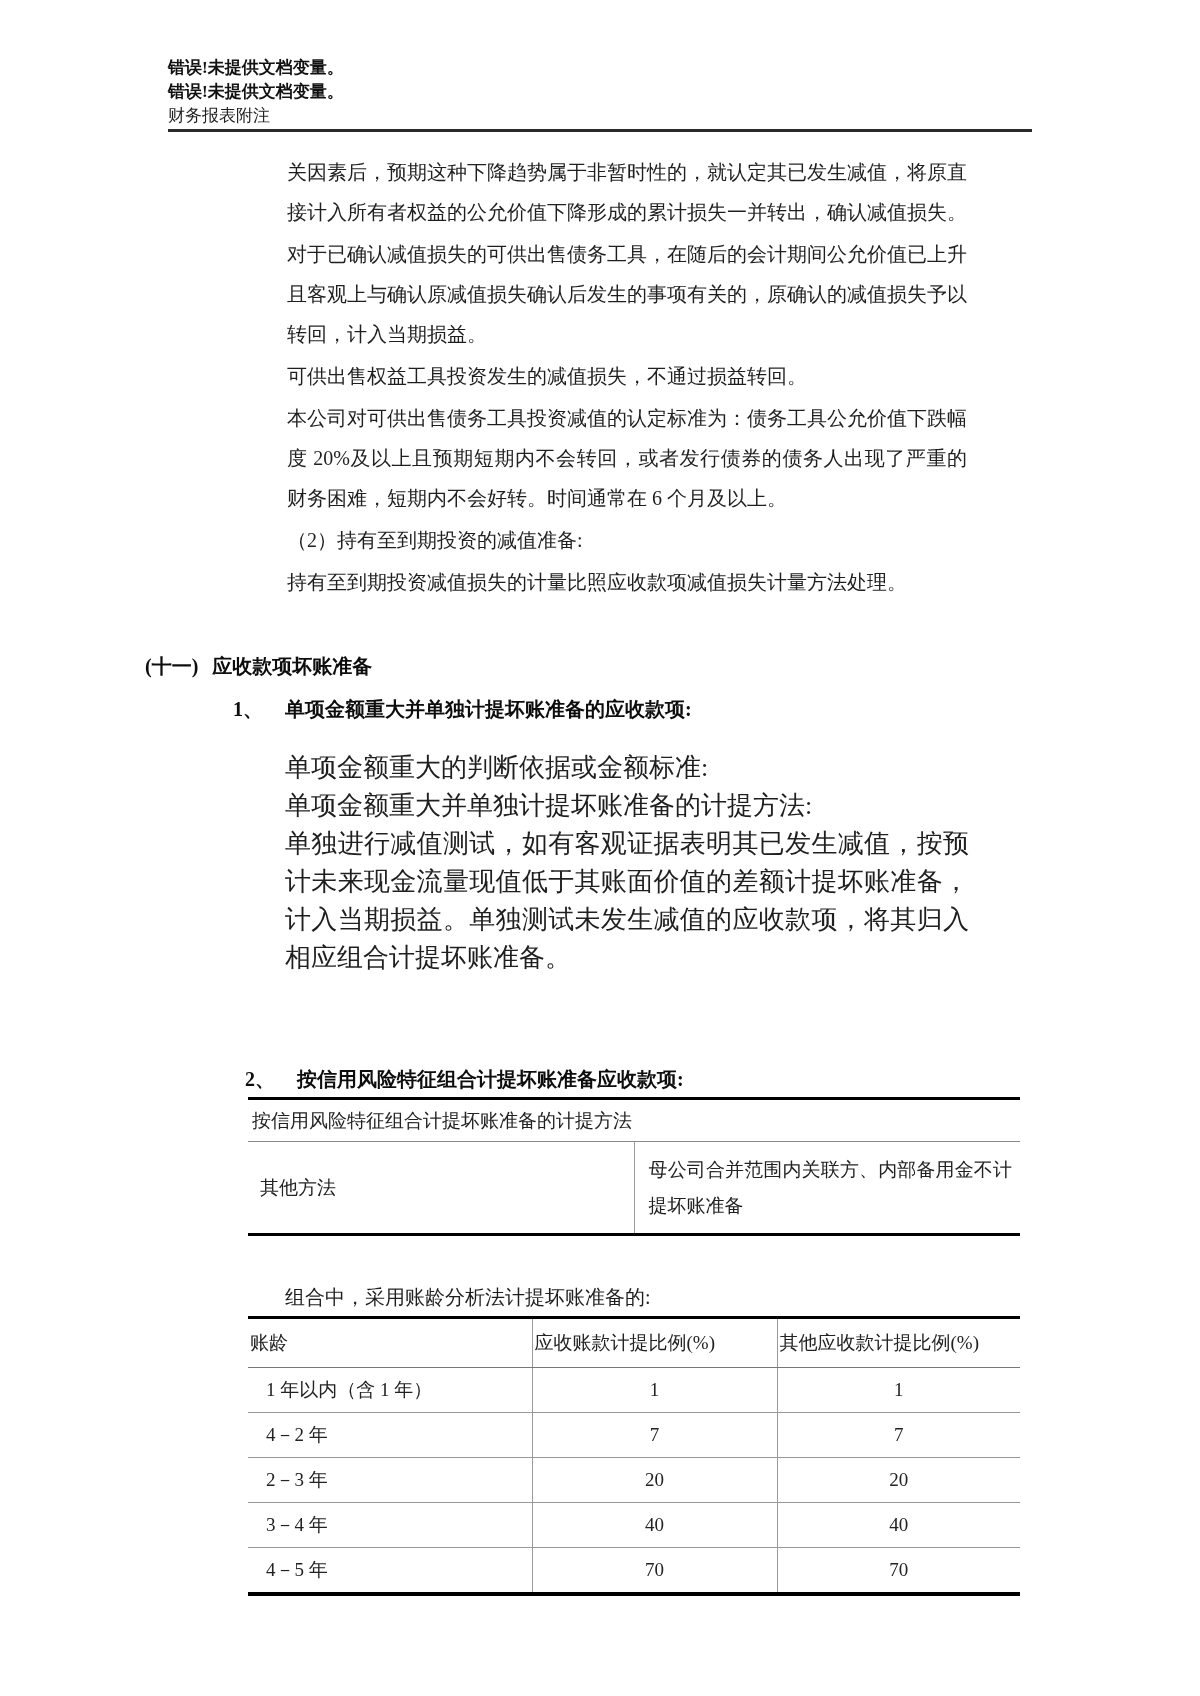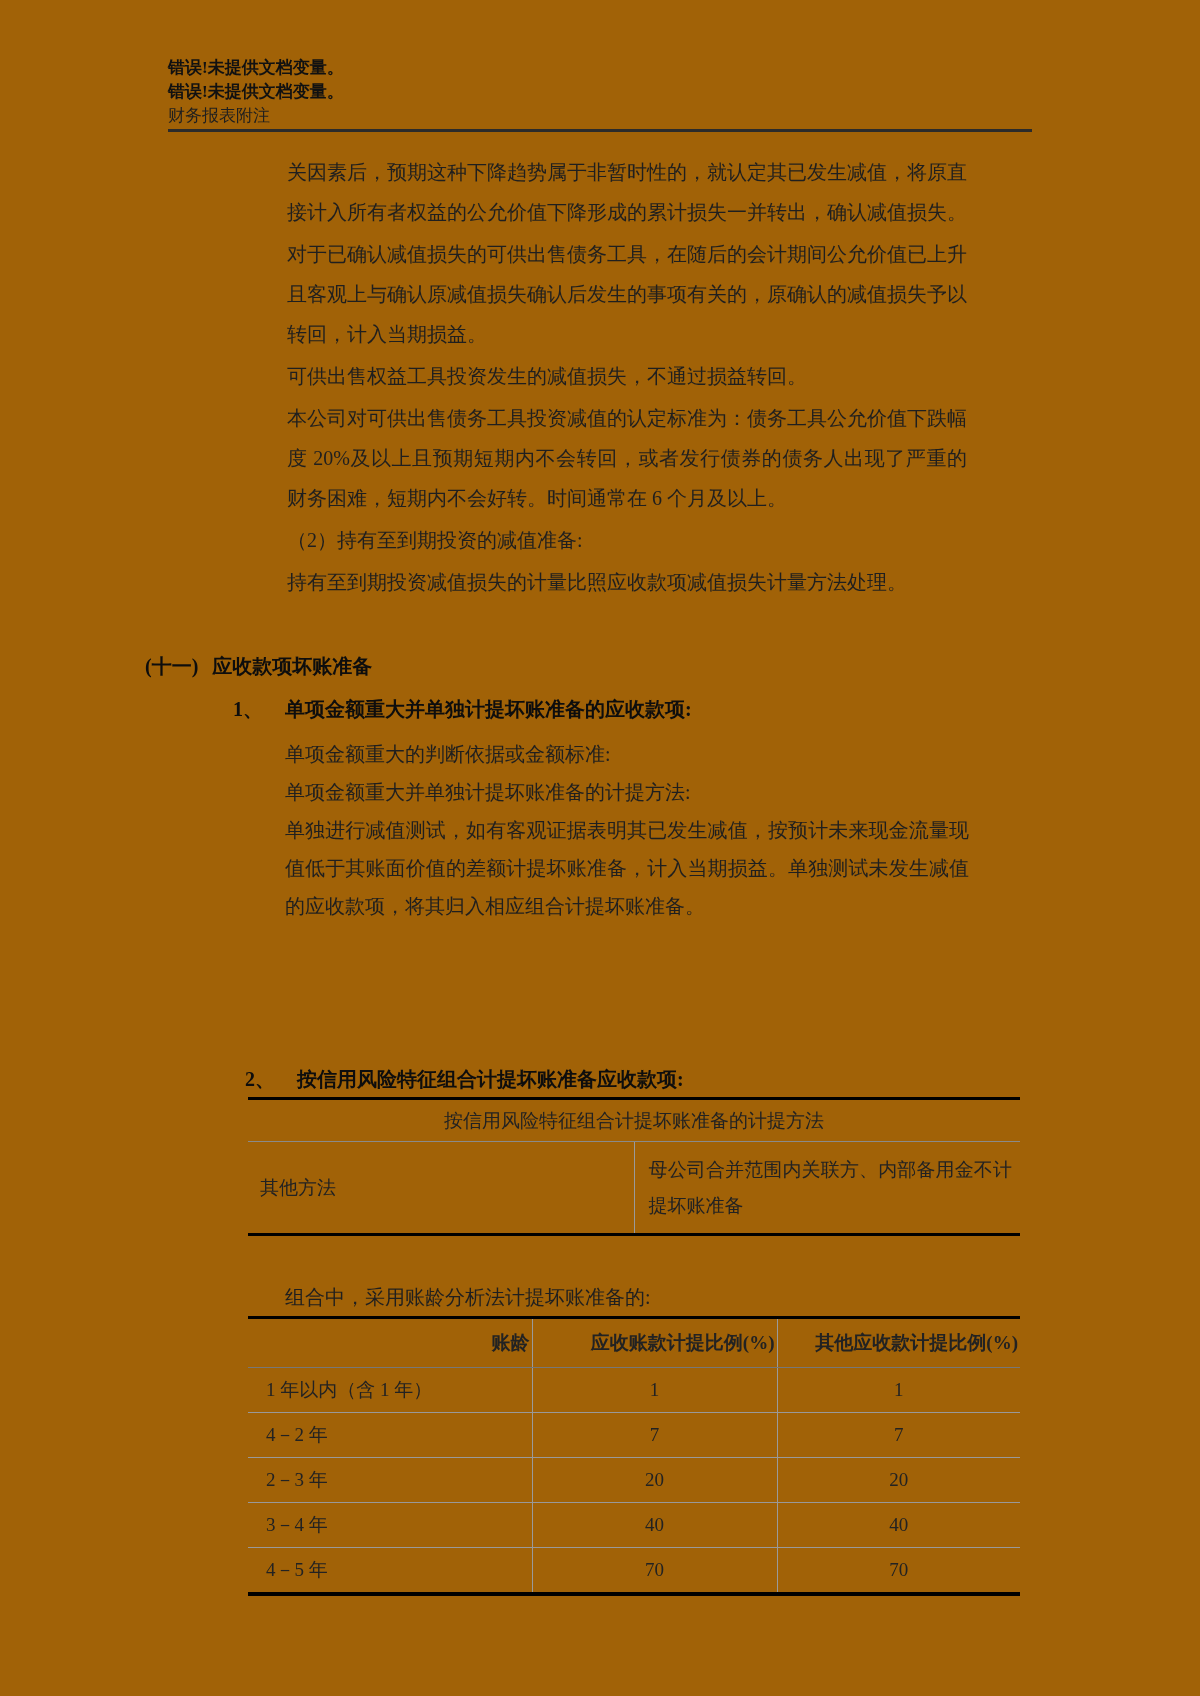--- a/index.html
+++ b/index.html
@@ -1,20 +1,20 @@
 <!DOCTYPE html>
 <html><head>
 <meta charset="utf-8">
 <style>
   html,body{margin:0;padding:0;background:#e8e8e8;}
   .page{
     position:relative;
     width:1200px;height:1696px;
     margin:0 auto;
-    background:#a16207;
+    background:#ffffff;
     font-family:"Liberation Serif","DejaVu Serif",serif;
     color:#1f1f1f;
     overflow:hidden;
   }
   
   .doc-header{position:absolute;left:168px;top:56px;font-size:17px;line-height:24px;}
   .doc-header .hl{white-space:nowrap;}
   .doc-header .bold{font-weight:bold;color:#111;}
   .header-rule{position:absolute;left:168px;top:129px;width:864px;height:3px;background:#2b2b2b;}
 
@@ -23,43 +23,43 @@
   .intro p{margin:2px;}
 
   
   .sec-heading{position:absolute;left:145px;top:653px;font-size:20px;font-weight:bold;color:#0d0d0d;white-space:nowrap;}
   .sec-heading .sec-num{margin-right:14px;}
 
   
   .item1{position:absolute;left:233px;top:694px;width:736px;}
   .item-head{display:flex;font-size:20px;font-weight:bold;color:#0d0d0d;line-height:30px;}
   .item-head .num{width:52px;flex:0 0 52px;}
-  .item1 .item-body{margin-left:52px;margin-top:11px;width:684px;font-size:20px;line-height:38px;text-align:justify;}
+  .item1 .item-body{margin-left:52px;margin-top:25px;width:684px;font-size:26px;line-height:38px;text-align:justify;}
   .item1 .item-body p{margin:0;}
 
   
   .item2-head{position:absolute;left:245px;top:1064px;}
 
   
   .tbl1{position:absolute;left:248px;top:1097px;width:772px;border-collapse:collapse;table-layout:fixed;
         font-size:19px;color:#222;border-top:3px solid #000;border-bottom:3px solid #000;}
-  .tbl1 .cap{ text-align:center;padding:8px 4px 7px;border-bottom:1px solid #8a8a8a;}
+  .tbl1 .cap{ text-align:left;padding:8px 4px 7px;border-bottom:1px solid #8a8a8a;}
   .tbl1 .method{width:257px;padding:8px 4px 8px 12px;vertical-align:middle;text-align:left;}
   .tbl1 .desc{padding:6px 8px 6px 14px;line-height:36px;border-left:1px solid #9a9a9a;text-align:justify;}
   .tbl1 .row1 td{border-bottom:1px solid #8a8a8a;}
   .tbl1 .row2 td{padding-top:10px;padding-bottom:9px;}
 
   
   .combo-note{position:absolute;left:285px;top:1284px;font-size:20px;white-space:nowrap;text-align:center;}
 
   
   .tbl2{position:absolute;left:248px;top:1316px;width:772px;border-collapse:collapse;table-layout:fixed;
         font-size:19px;color:#222;border-top:3px solid #000;border-bottom:4px solid #000;}
   .tbl2 col.c1{width:284px;} .tbl2 col.c2{width:245px;} .tbl2 col.c3{width:243px;}
-  .tbl2 th{font-weight:bold;text-align:right;padding:11px 2px;border-bottom:1px solid #777;}
+  .tbl2 th{font-weight:normal;text-align:left;padding:11px 2px;border-bottom:1px solid #777;}
   .tbl2 td{padding:9px 2px;border-bottom:1px solid #999;}
   .tbl2 tr:last-child td{border-bottom:none;}
   .tbl2 .age{text-align:left;padding-left:18px;}
   .tbl2 .pct{text-align:center;}
   .tbl2 th + th, .tbl2 td + td{border-left:1px solid #9a9a9a;}
 </style>
 </head>
 <body>
 
 <div class="page">

